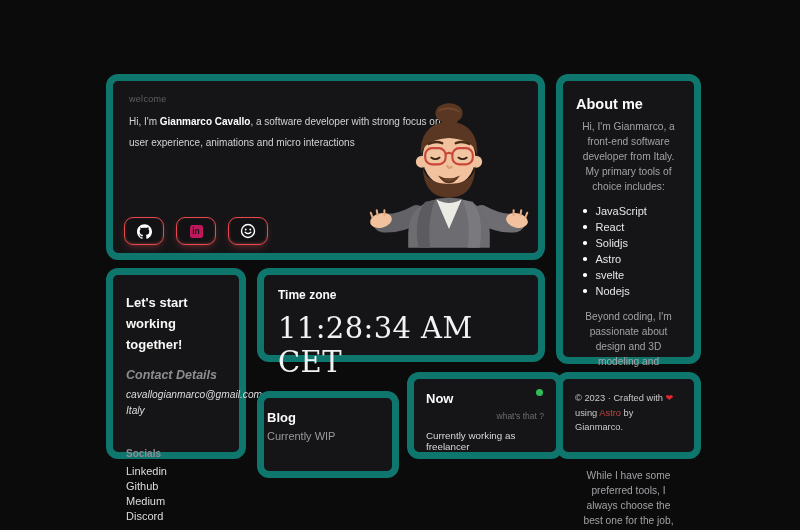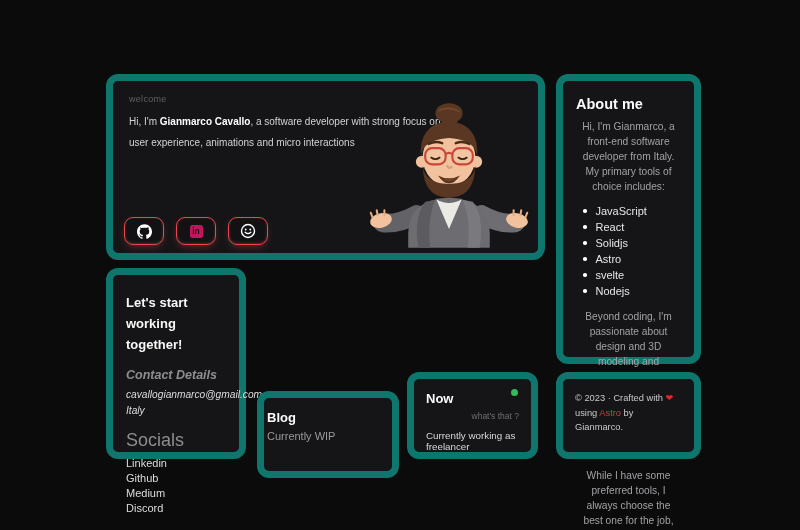--- a/index.html
+++ b/index.html
@@ -29,33 +29,33 @@
   .about p:last-child{margin-bottom:0;}
   .about ul{list-style:none;margin:3px 0 10px;padding:0 0 0 7px;}
   .about li{font-size:11px;color:#e6e6e8;line-height:16px;display:flex;gap:9px;align-items:center;}
   .about .dot{width:3.5px;height:3.5px;border-radius:50%;background:#ffffff;flex:none;}
 
   
   .contact{left:106px;top:268px;width:140px;height:191px;padding:17px 13px;}
   .contact h2{font-size:13px;line-height:21px;color:#f7f7f7;margin:0 0 13px;}
   .contact .sub{font-style:italic;font-weight:700;font-size:12.5px;color:#8d8d92;margin:0 0 5px;}
   .contact .em{font-style:italic;font-size:10.2px;color:#dcdcde;line-height:16px;margin:0;}
-  .contact .socials-h{font-weight:400;font-size:18px;color:#8d8d92;margin:11px 0 5px;}
+  .contact .socials-h{font-weight:700;font-size:10px;color:#8d8d92;margin:29px 0 5px;}
   .contact a.slink{display:block;font-size:11px;color:#dcdcde;line-height:15px;text-decoration:none;cursor:pointer;}
 
   
   .timezone{left:257px;top:268px;width:288px;height:94px;padding:13px 14px;}
   .timezone h2{font-size:12px;margin:0 0 9px;color:#fafafa;}
   .clock{font-family:"DejaVu Serif",serif;font-size:29px;color:#f2f2f2;letter-spacing:.4px;}
 
   
   .blog{left:257px;top:391px;width:142px;height:87px;padding:12px 3px;}
   .blog h2,.now h2{font-size:13px;margin:0 0 5px;color:#fafafa;}
   .blog p{font-size:11px;color:#9a9a9e;margin:0;}
-  .now{left:407px;top:372px;width:131px;height:87px;padding:12px 12px;}
+  .now{left:407px;top:372px;width:156px;height:87px;padding:12px 12px;}
   .now .hint{font-size:8.5px;color:#6e6e73;margin:0 0 9px;text-align:right;}
   .now .nowstatus{font-size:9.8px;color:#d8d8da;margin:0;}
   .dot-green{position:absolute;top:10px;right:13px;width:7px;height:7px;border-radius:50%;background:#2ebd59;}
   .footerc{left:556px;top:372px;width:145px;height:87px;padding:12px 12px;}
   .footer-text{font-size:9.3px;line-height:14.5px;color:#c8c8cb;margin:0;}
   .heart{color:#e0252f;}
   a.astro{color:#bf4343;text-decoration:none;cursor:pointer;}
 </style>
 </head>
 <body>
@@ -170,20 +170,24 @@
     <p class="em">Italy</p>
     <p class="socials-h">Socials</p>
     <nav>
       <a class="slink">Linkedin</a>
       <a class="slink">Github</a>
       <a class="slink">Medium</a>
       <a class="slink">Discord</a>
     </nav>
   </section>
 
+  <section class="card timezone">
+    <h2>Time zone</h2>
+    <div class="clock">11:28:34 AM CET</div>
+  </section>
 
   <section class="card blog">
     <h2>Blog</h2>
     <p>Currently WIP</p>
   </section>
 
   <section class="card now">
     <span class="dot-green"></span>
     <h2>Now</h2>
     <p class="hint">what's that ?</p>

